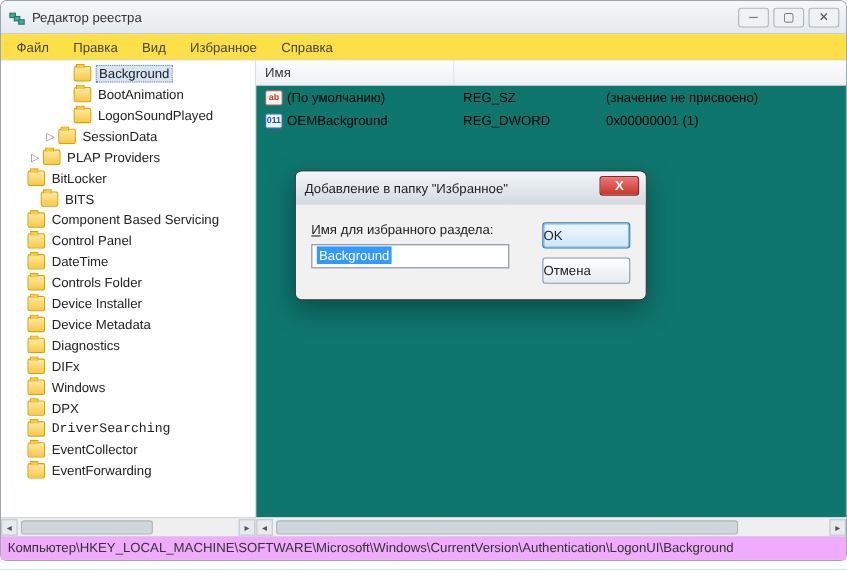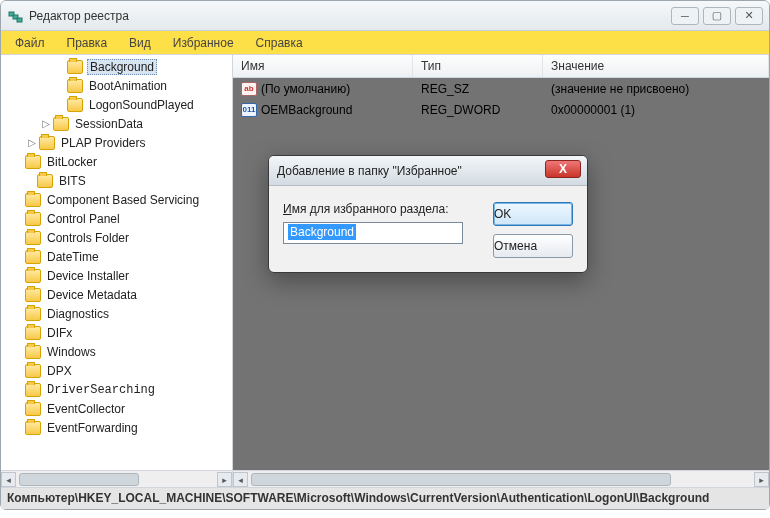--- a/index.html
+++ b/index.html
@@ -71,27 +71,27 @@
     background:#f7c948;border:1px solid #d8a200;border-bottom:none;border-radius:1px 1px 0 0;
   }
   .tree-node.selected .lbl{
     background:#d7e4f2;border:1px dotted #6b8cad;padding:0 2px;
   }
   .tree-node .lbl{padding:0 2px;}
 
   .list-pane { flex:1;display:flex;flex-direction:column;min-width:0;}
   .list-header{
     height:23px;background:linear-gradient(#fdfdfd,#eef1f4);
-    border-bottom:1px solid #d0d6db;display:flex;
+    border-bottom:1px solid #d0d6db;display:flex;flex-direction:column;
   }
   .col{
     padding:4px 8px;color:#333;border-right:1px solid #e1e5e9;
   }
   .col.name{width:180px;} .col.type{width:130px;} .col.value{flex:1;}
-  .list-body{flex:1;overflow:hidden;background:#737373;position:relative;}
+  .list-body{flex:1;overflow:hidden;background:#0f766e;position:relative;}
   .row{display:flex;align-items:center;height:21px;}
   .cell{padding:0 8px;}
   .cell.name{width:180px;display:flex;align-items:center;gap:4px;}
   .cell.type{width:130px;} .cell.value{flex:1;}
   .val-ico{
     width:16px;height:14px;border:1px solid #a66;background:#fff4f0;
     display:flex;align-items:center;justify-content:center;font-size:8px;color:#c33;
     font-weight:bold;border-radius:2px;
   }
   .val-ico.dword{border-color:#36a;background:#eef4ff;color:#25a;}
@@ -101,22 +101,22 @@
   }
   .scrollbar-h .thumb{
     position:absolute;top:2px;height:13px;background:#cfd6dc;border:1px solid #aeb6bc;border-radius:3px;
   }
   .scrollbar-h .arrow{
     position:absolute;top:1px;width:15px;height:15px;background:#e7ebef;border:1px solid #c0c6cc;
     display:flex;align-items:center;justify-content:center;font-size:9px;color:#555;
   }
 
   .statusbar{
-    height:22px;border-top:1px solid #d0d6db;background:#e5e5e5;
-    padding:3px 6px;color:#333;white-space:nowrap;overflow:hidden;font-weight:bold;
+    height:22px;border-top:1px solid #d0d6db;background:#f0abfc;
+    padding:3px 6px;color:#333;white-space:nowrap;overflow:hidden;
   }
 
   
   .dialog{
     position:absolute;left:268px;top:155px;width:320px;
     border:1px solid #393939;border-radius:6px;
     box-shadow:0 8px 24px rgba(0,0,0,0.35);
     background:#f1f1f1;
   }
   .dlg-title{
@@ -223,26 +223,26 @@
             <span class="lbl">Component Based Servicing</span>
           </div>
           <div class="tree-node" style="padding-left: 10px;">
             <span class="exp"></span>
             <span class="folder-icon"></span>
             <span class="lbl">Control Panel</span>
           </div>
           <div class="tree-node" style="padding-left: 10px;">
             <span class="exp"></span>
             <span class="folder-icon"></span>
+            <span class="lbl">DateTime</span>
+          </div>
+          <div class="tree-node" style="padding-left: 10px;">
+            <span class="exp"></span>
+            <span class="folder-icon"></span>
             <span class="lbl">Controls Folder</span>
-          </div>
-          <div class="tree-node" style="padding-left: 10px;">
-            <span class="exp"></span>
-            <span class="folder-icon"></span>
-            <span class="lbl">DateTime</span>
           </div>
           <div class="tree-node" style="padding-left: 10px;">
             <span class="exp"></span>
             <span class="folder-icon"></span>
             <span class="lbl">Device Installer</span>
           </div>
           <div class="tree-node" style="padding-left: 10px;">
             <span class="exp"></span>
             <span class="folder-icon"></span>
             <span class="lbl">Device Metadata</span>

